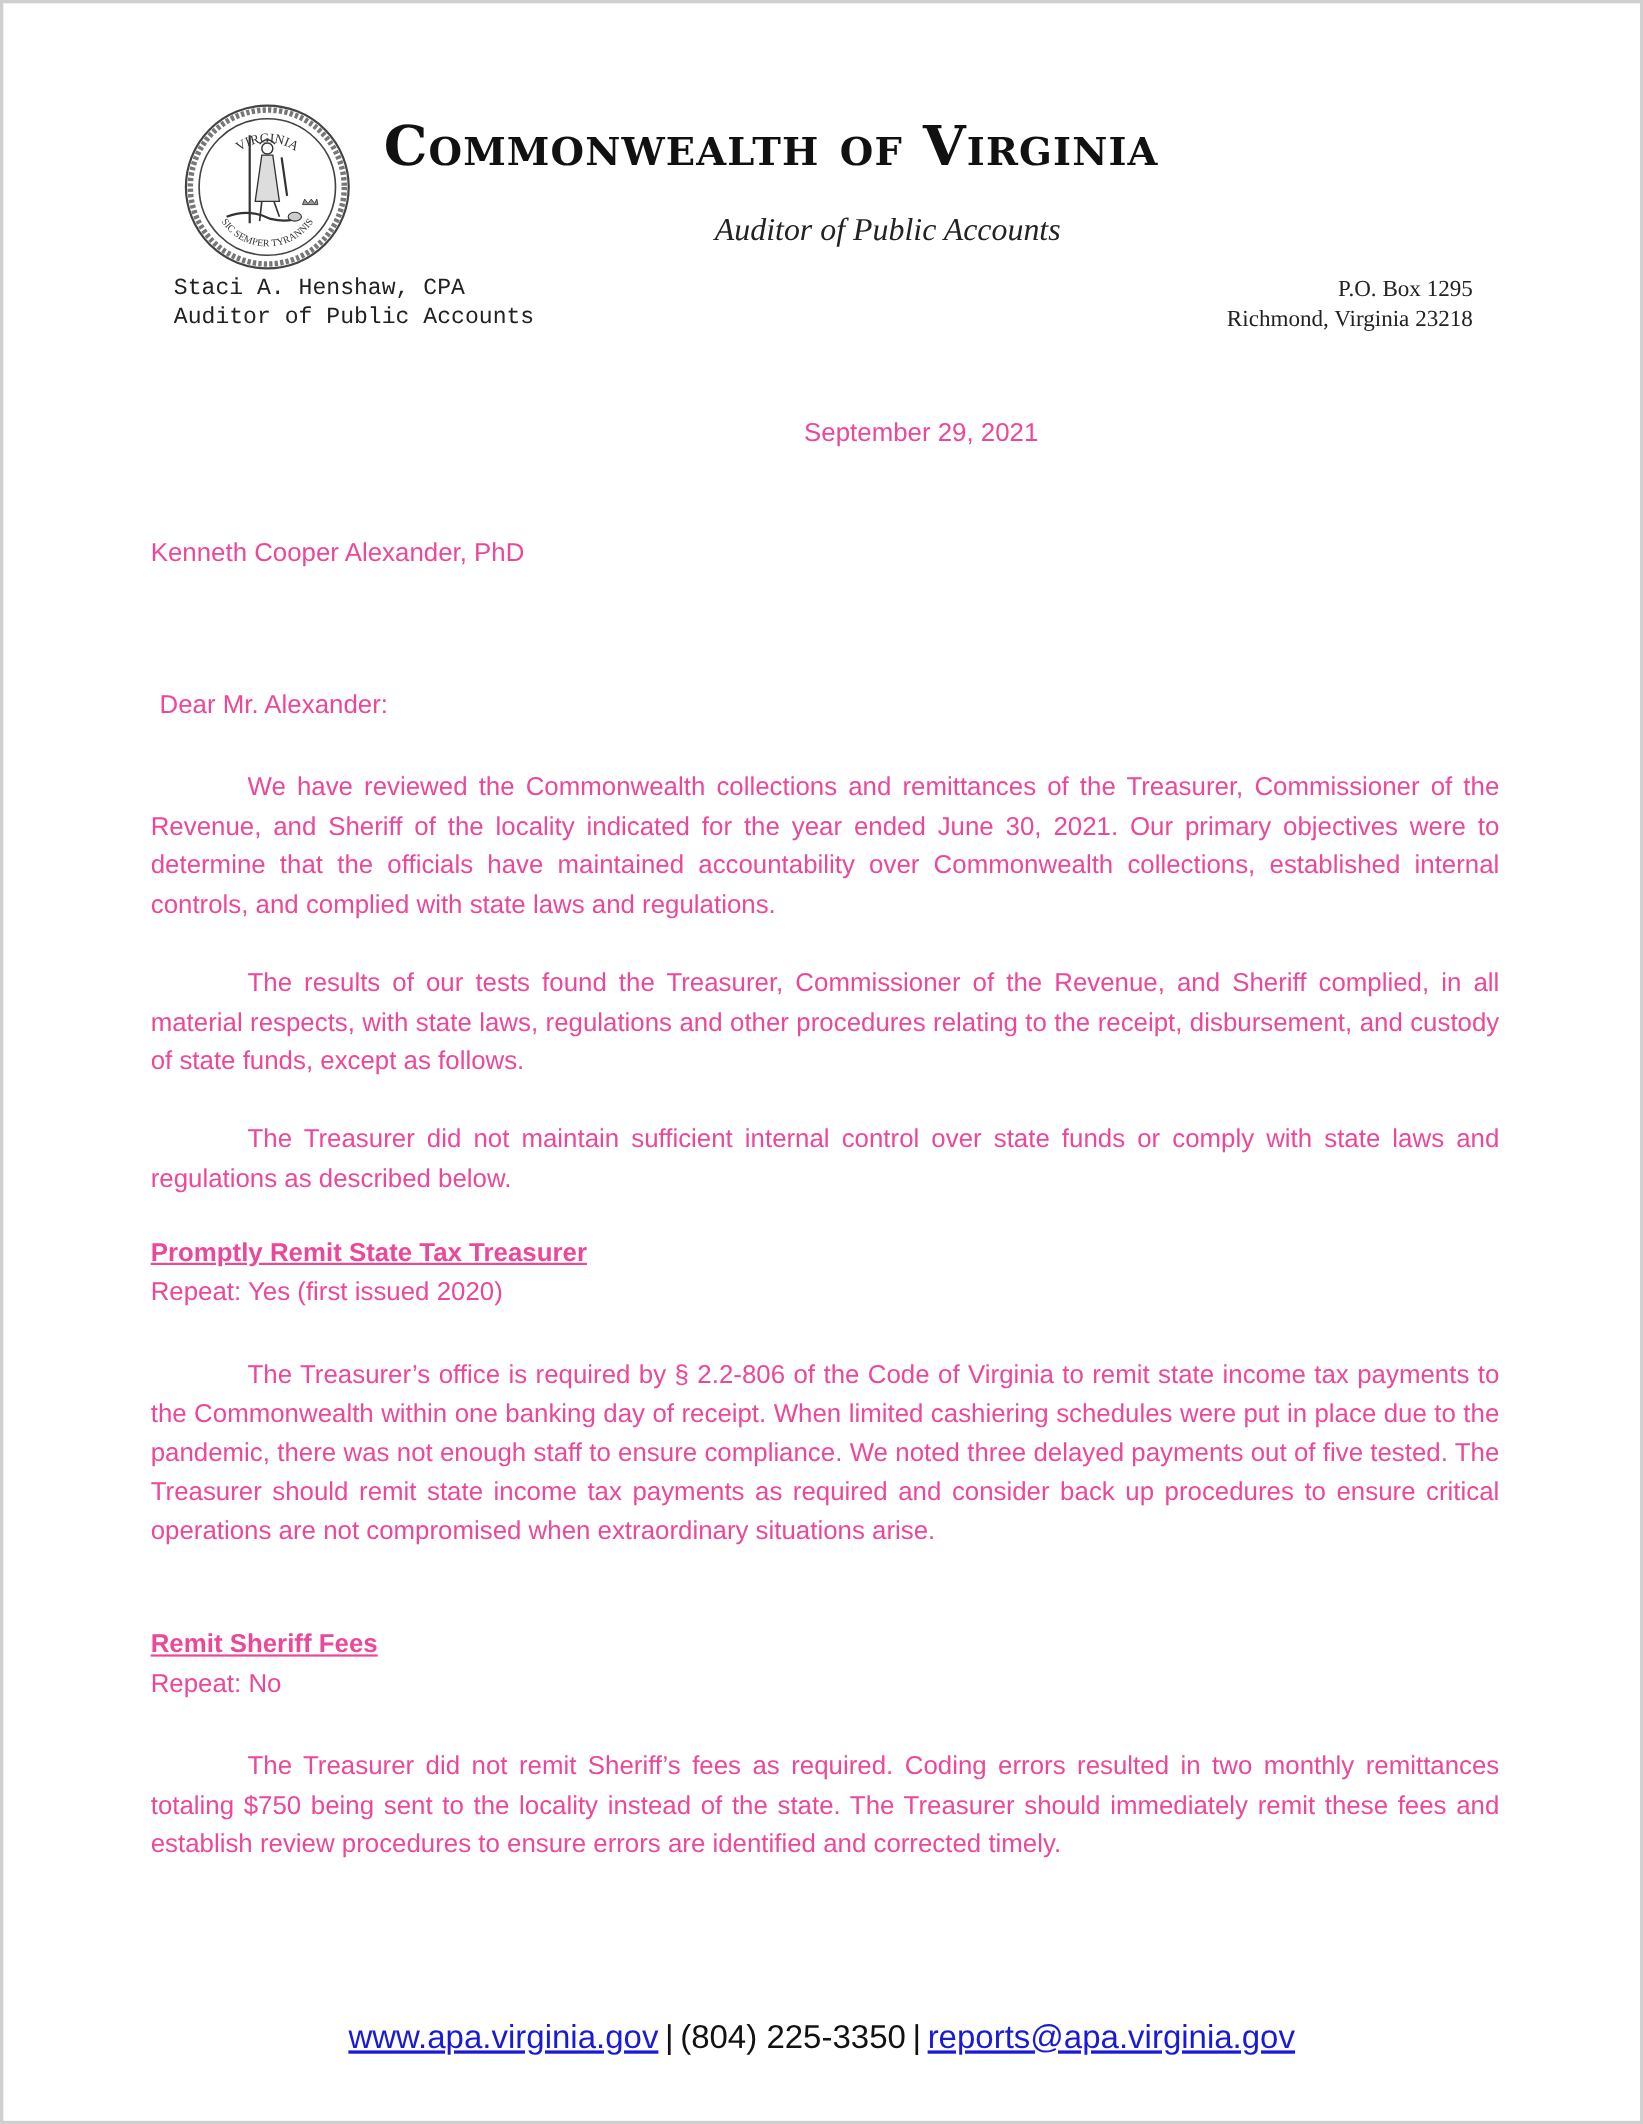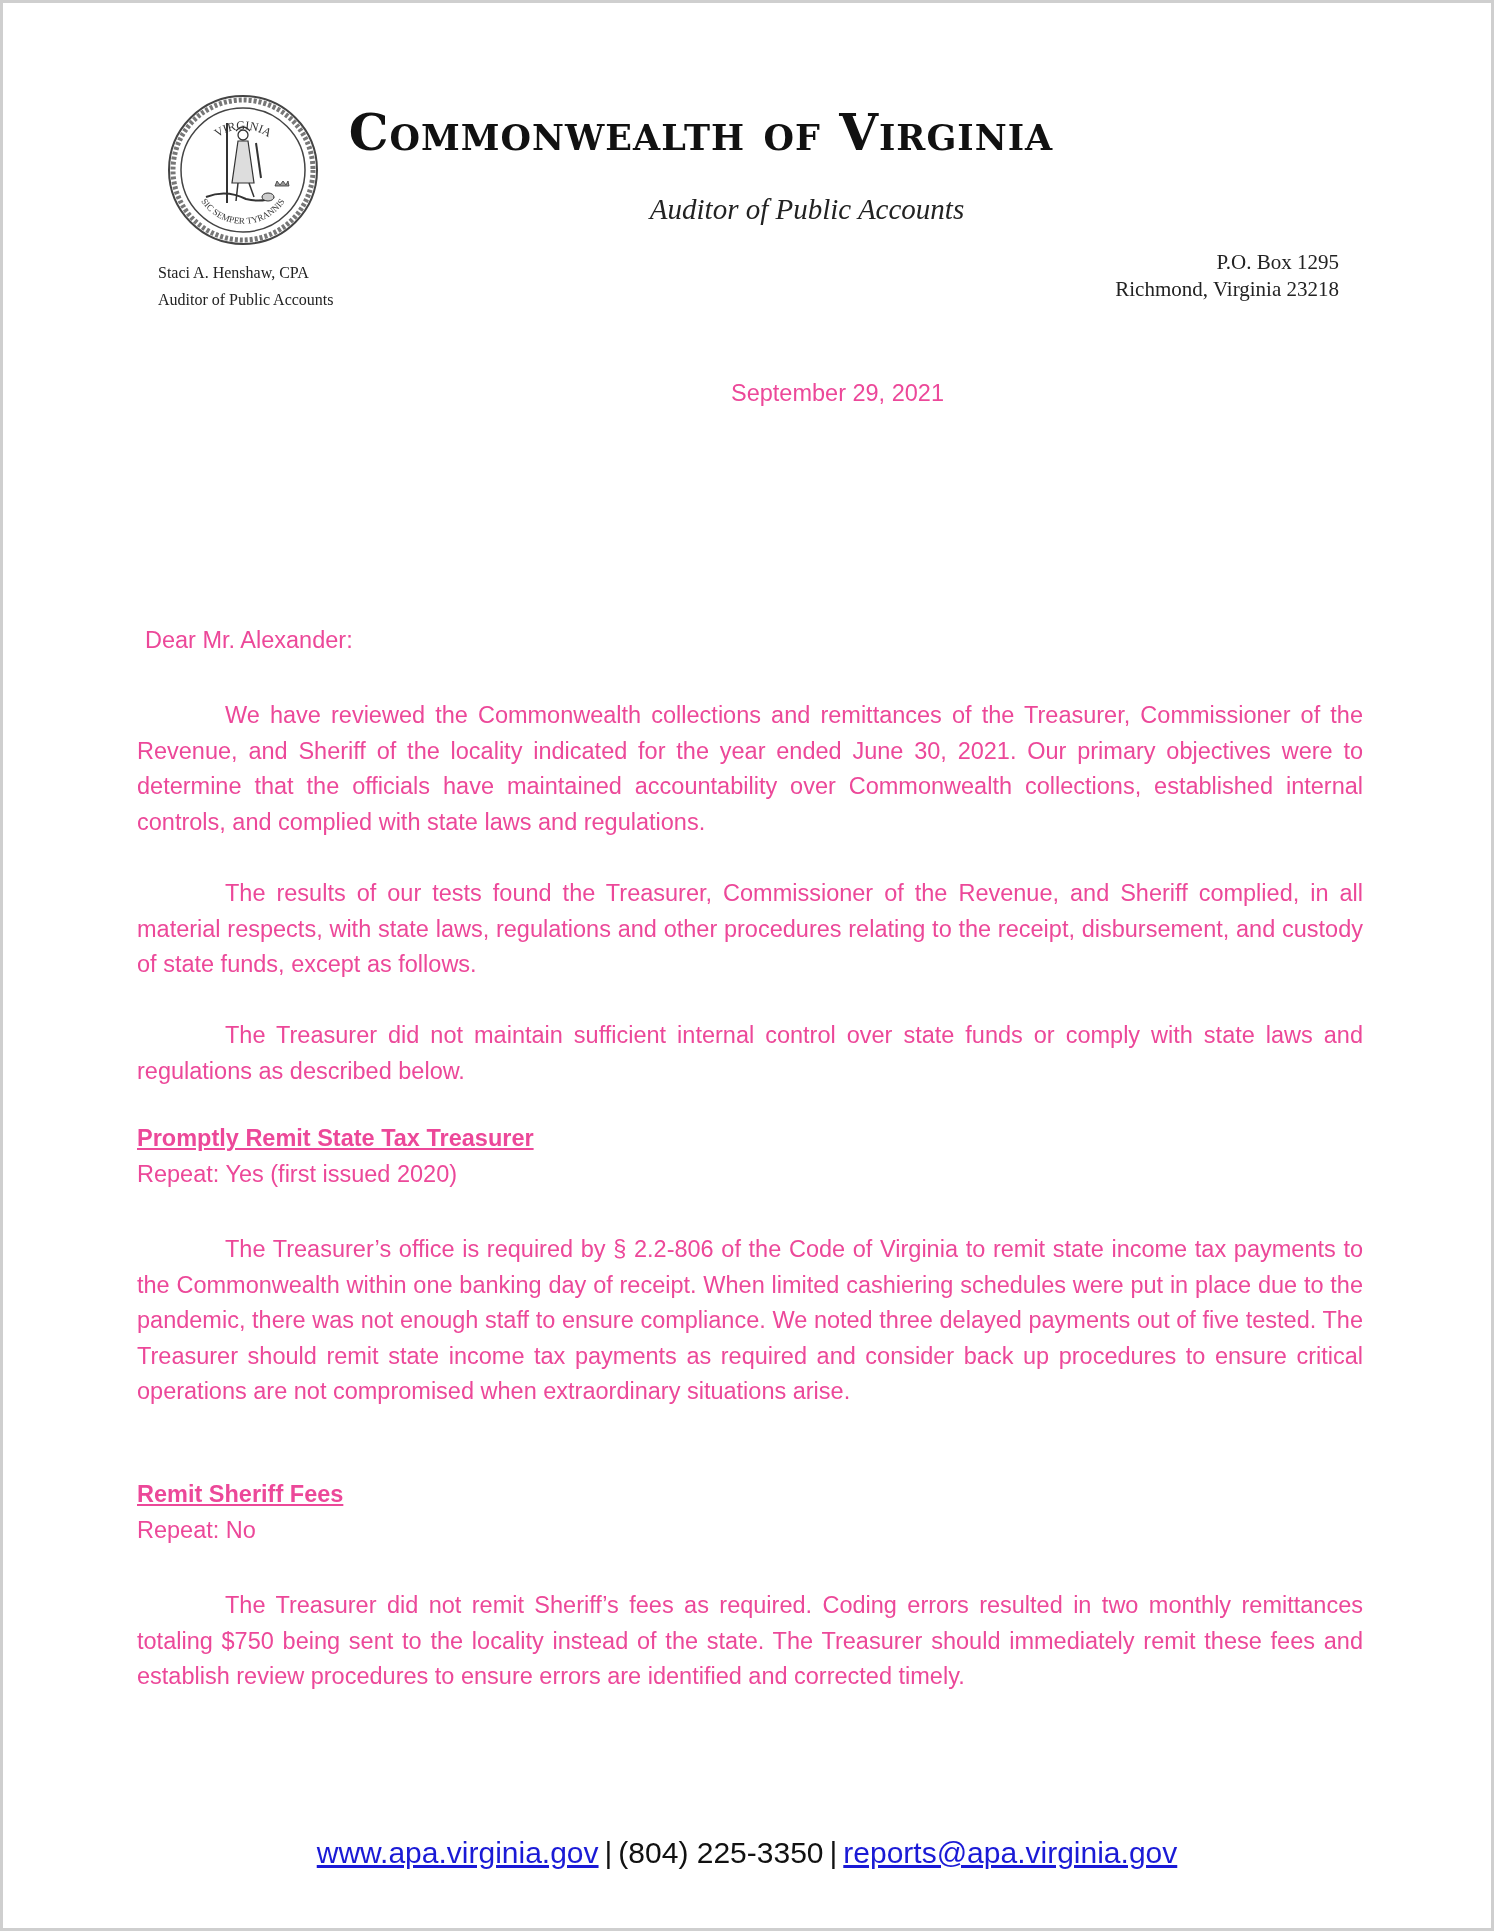--- a/index.html
+++ b/index.html
@@ -16,21 +16,21 @@
       position: absolute; left: 0; width: 1276px; top: 100px; text-align: center;
       font-family: "DejaVu Serif", serif; font-weight: bold; font-size: 50px;
       letter-spacing: 1px; color: #111; padding-left: 120px; box-sizing: border-box;
       font-variant: small-caps;
     }
     .lh-sub {
       position: absolute; left: 0; width: 1488px; top: 190px; text-align: center;
       font-family: "Liberation Serif", serif; font-style: italic; font-size: 29px;
       padding-left: 120px; box-sizing: border-box; color: #222;
     }
-    .lh-left { position: absolute; left: 155px; top: 256px; font-family: Liberation Serif, serif; font-size: 16px; line-height: 27px; color: #222; }
+    .lh-left { position: absolute; left: 155px; top: 246px; font-family: Liberation Mono, monospace; font-size: 21px; line-height: 27px; color: #222; }
     .lh-right { position: absolute; right: 152px; top: 246px; text-align: right; font-family: "Liberation Serif", serif; font-size: 21px; line-height: 27px; color: #222; }
 
     
     .body-text { font-family: Liberation Sans, sans-serif; font-size: 23.5px; color: #ec4899; }
     .date { position: absolute; left: 728px; top: 377px; }
     .addr { position: absolute; left: 134px; top: 482px; line-height: 35.6px; }
     .salutation { position: absolute; left: 142px; top: 624px; }
     .para {
       position: absolute; left: 134px; width: 1226px; line-height: 35.6px;
       text-align: justify; text-indent: 88px;
@@ -96,20 +96,21 @@
     <div>Auditor of Public Accounts</div>
   </div>
   <div class="lh-right">
     <div>P.O. Box 1295</div>
     <div>Richmond, Virginia 23218</div>
   </div>
 
   <div class="body-text date">September 29, 2021</div>
 
   <div class="body-text addr">
+    <div>Kenneth Cooper Alexander, PhD</div>
   </div>
 
   <div class="body-text salutation">Dear Mr. Alexander:</div>
 
   <div class="body-text para p1">We have reviewed the Commonwealth collections and remittances of the Treasurer, Commissioner of the Revenue, and Sheriff of the locality indicated for the year ended June 30, 2021. Our primary objectives were to determine that the officials have maintained accountability over Commonwealth collections, established internal controls, and complied with state laws and regulations.</div>
   <div class="body-text para p2">The results of our tests found the Treasurer, Commissioner of the Revenue, and Sheriff complied, in all material respects, with state laws, regulations and other procedures relating to the receipt, disbursement, and custody of state funds, except as follows.</div>
   <div class="body-text para p3">The Treasurer did not maintain sufficient internal control over state funds or comply with state laws and regulations as described below.</div>
 
   <div class="body-text heading h1">Promptly Remit State Tax Treasurer</div>
   <div class="body-text repeat r1">Repeat: Yes (first issued 2020)</div>

